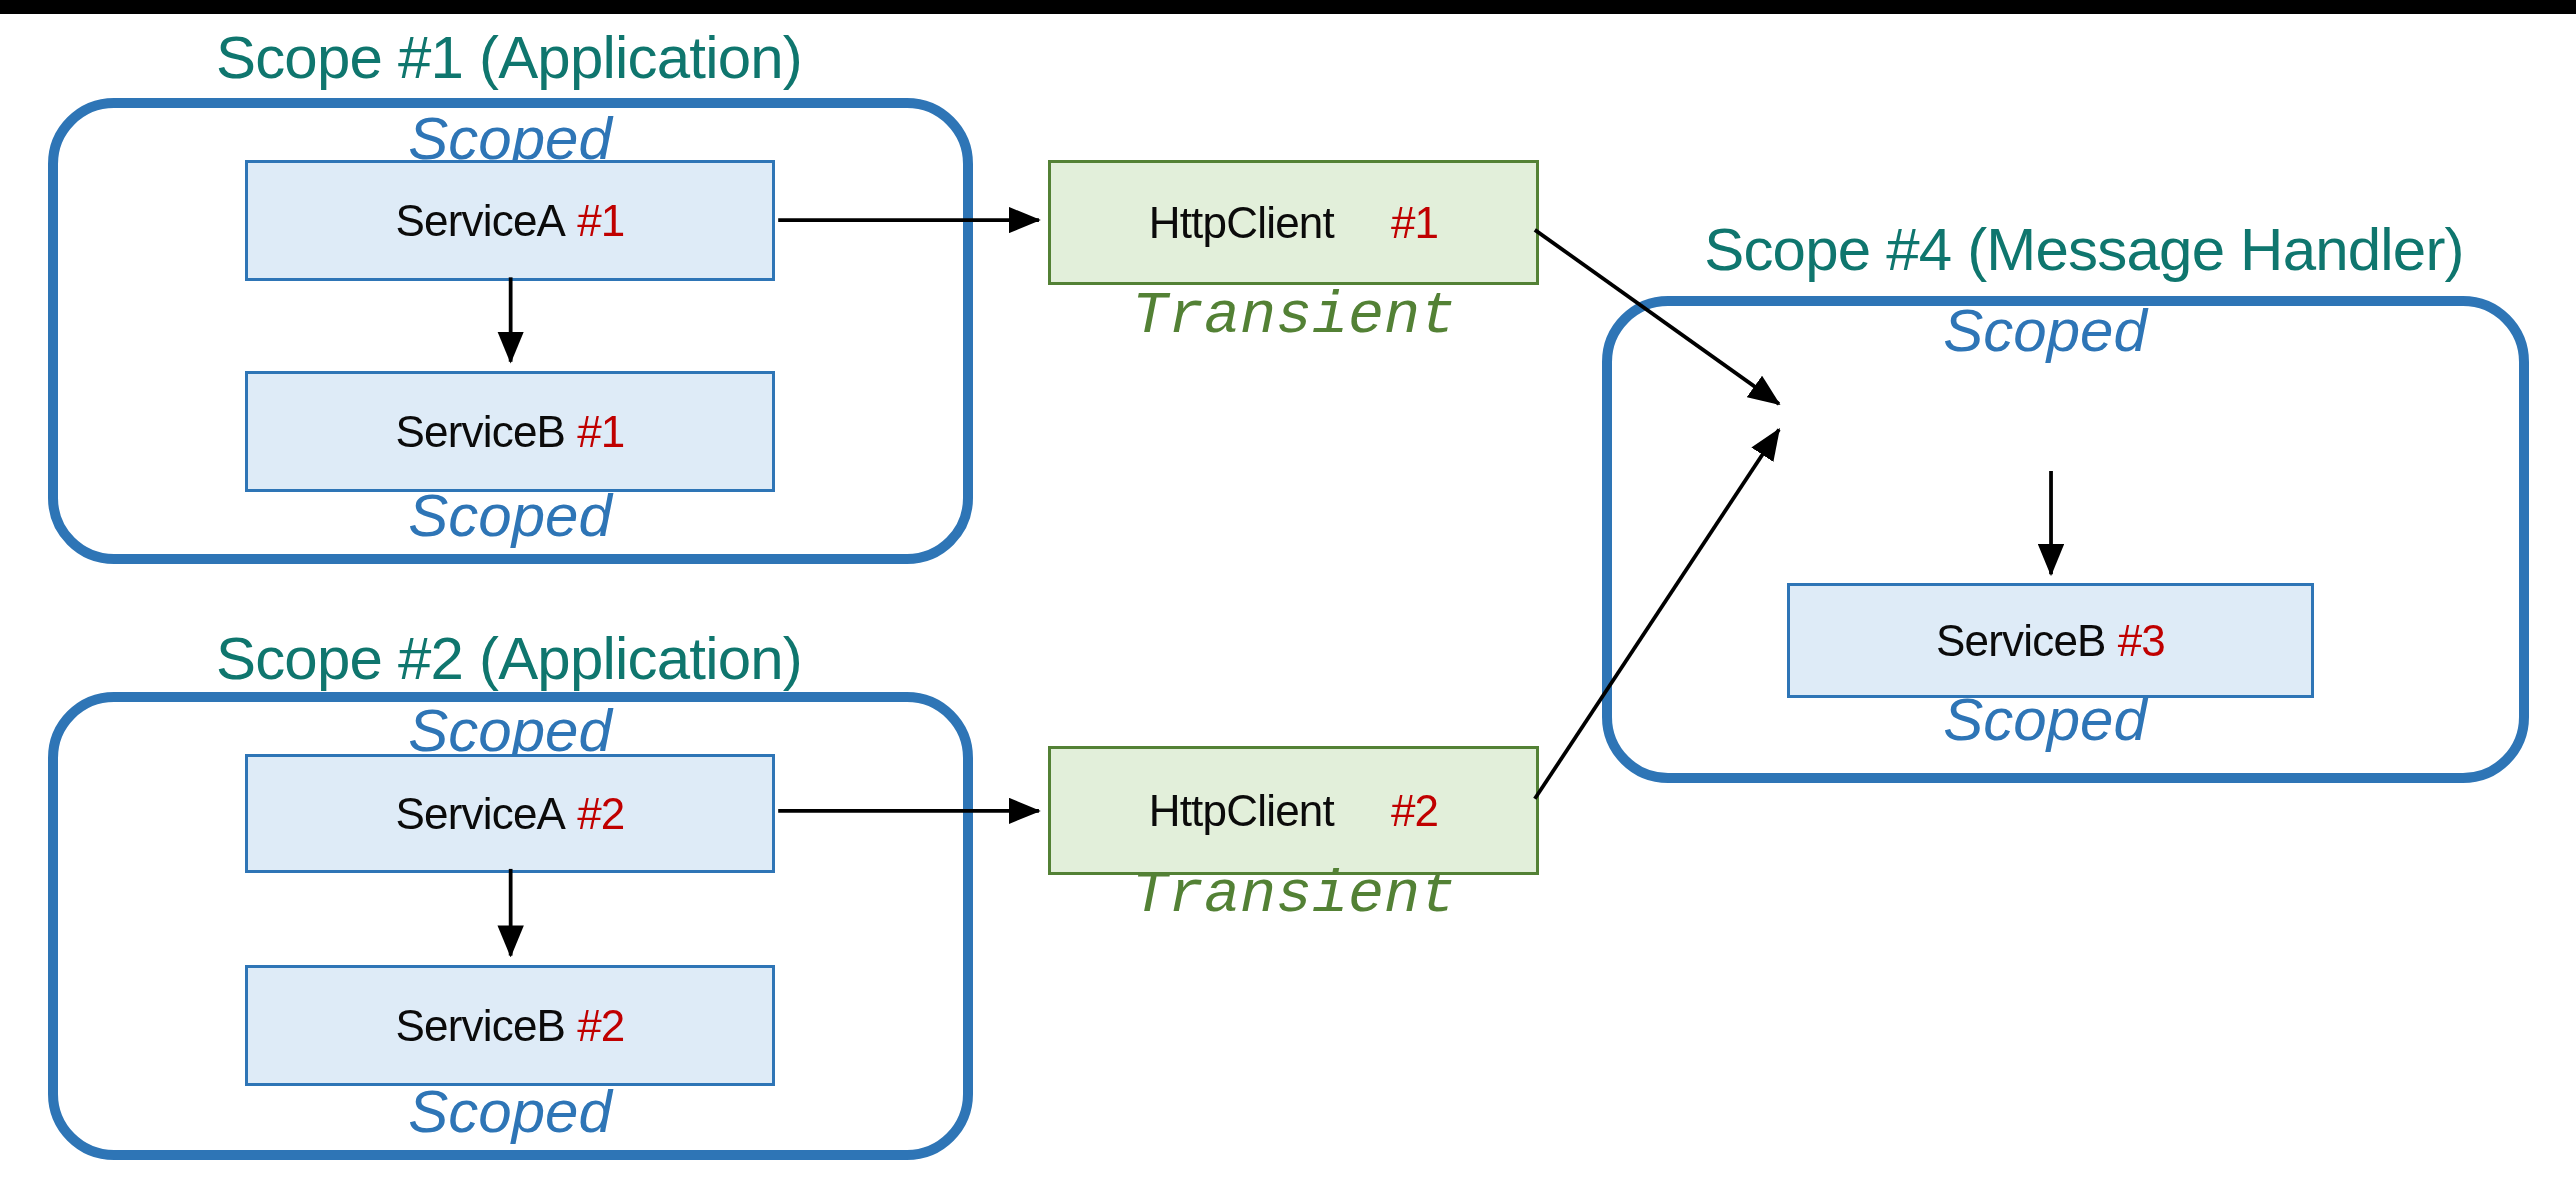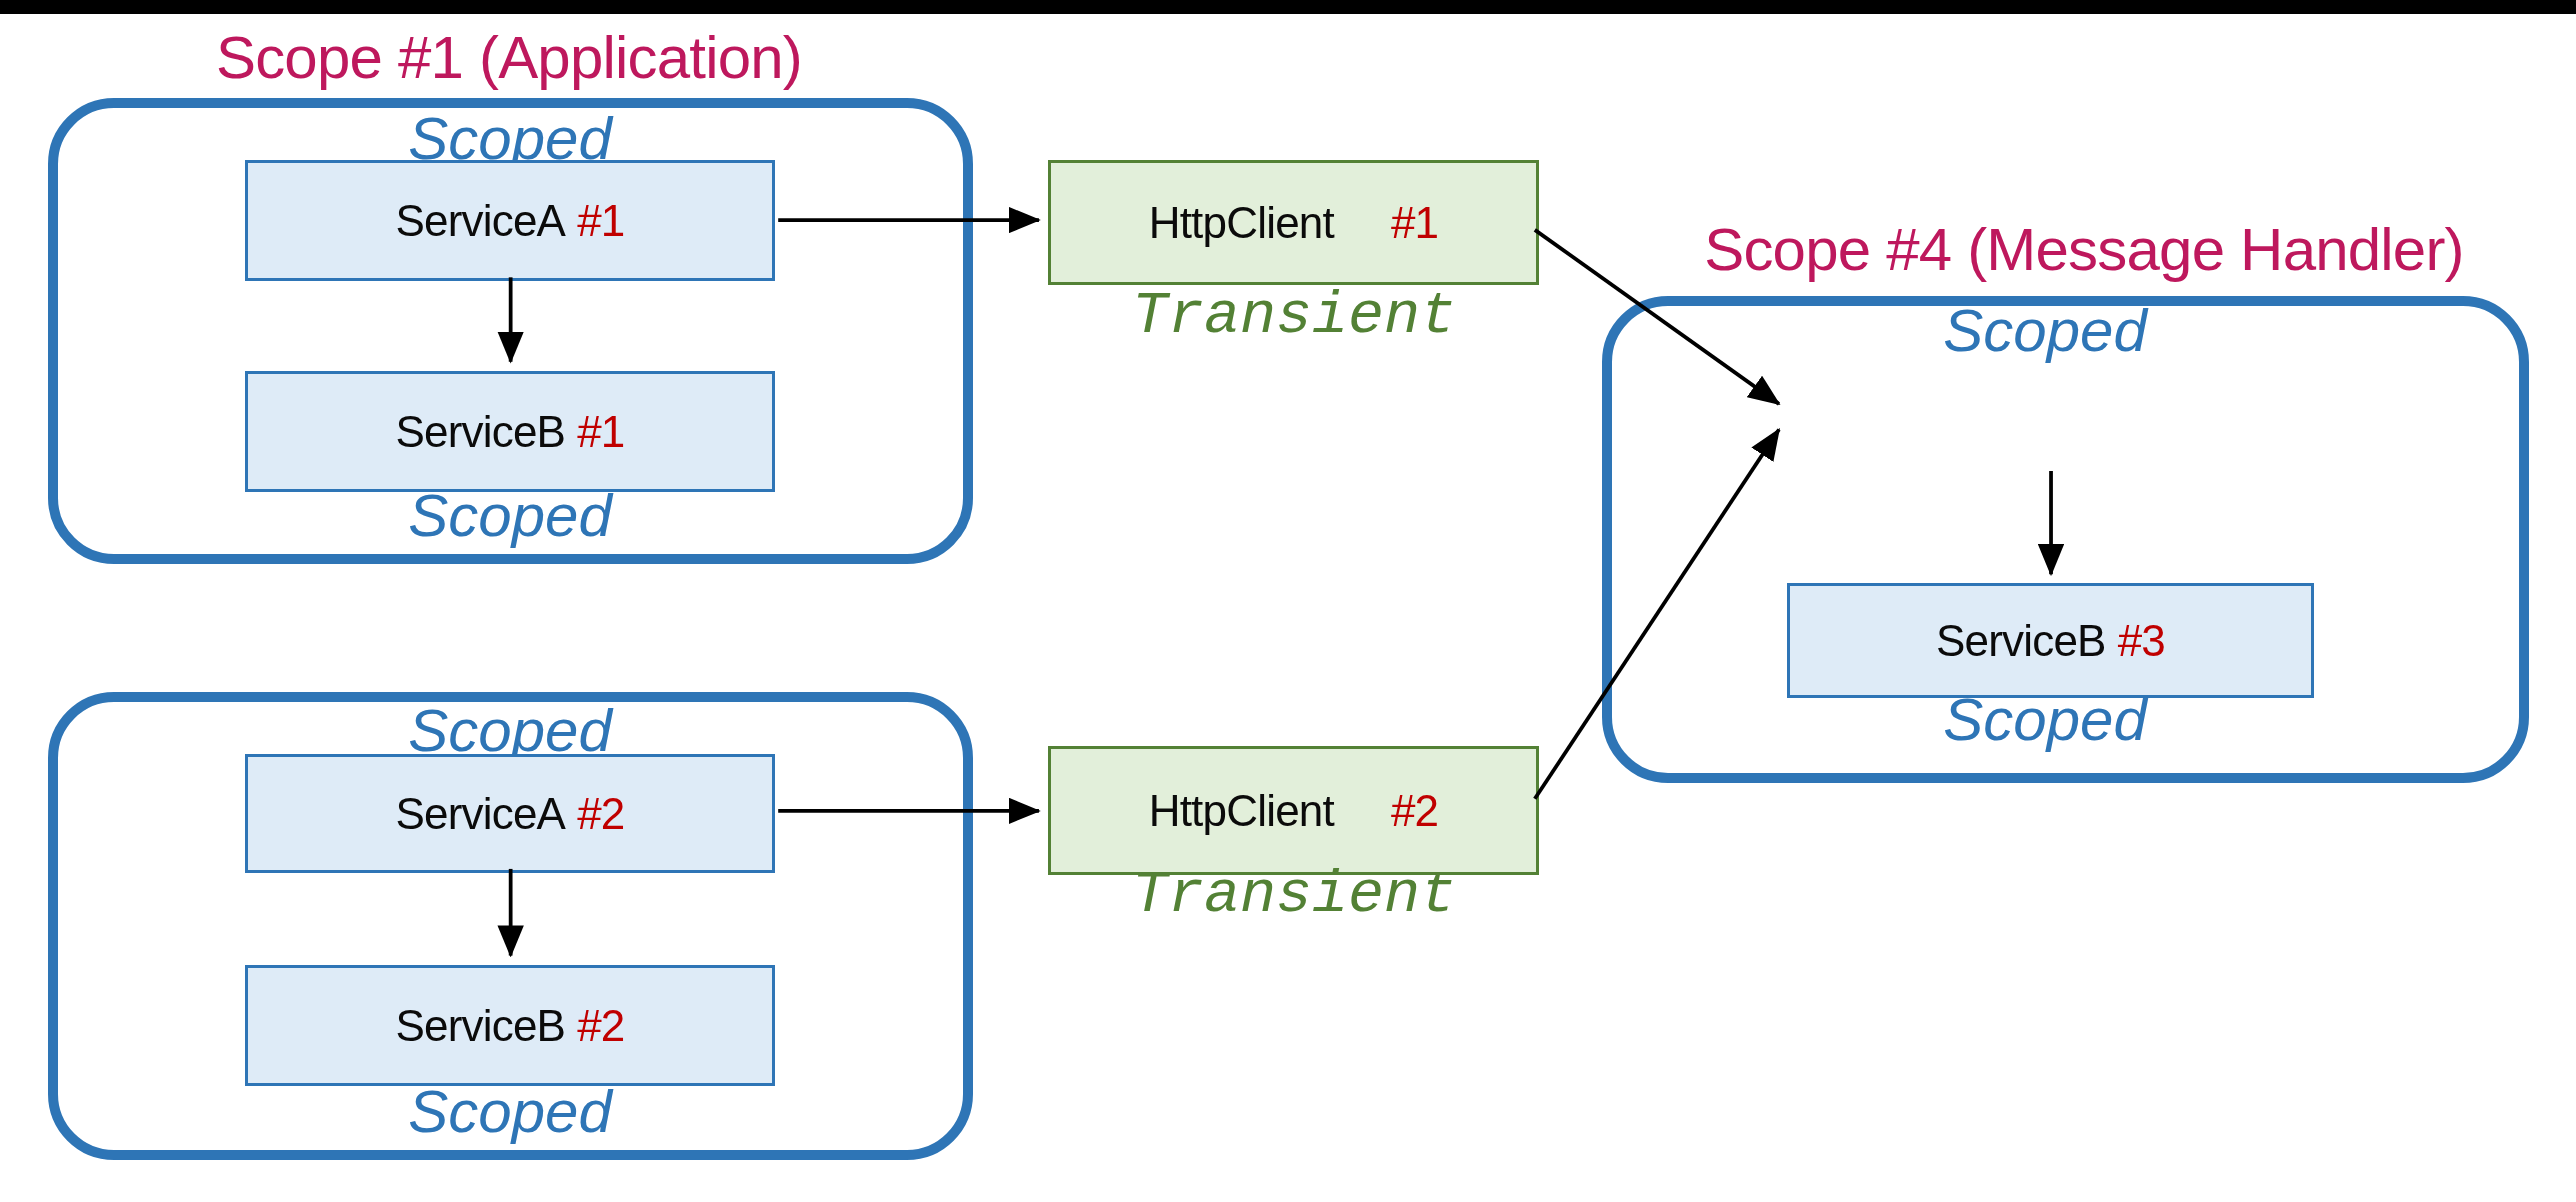--- a/index.html
+++ b/index.html
@@ -6,21 +6,21 @@
   #stage{
     position:relative;width:2576px;height:1202px;overflow:hidden;background:#ffffff;
     font-family:"Liberation Sans",sans-serif;
   }
   .topbar{position:absolute;left:0;top:0;width:2576px;height:14.3px;background:#000;}
   .scope-rect{
     position:absolute;border:10.6px solid #2E75B6;border-radius:66px;background:transparent;
   }
   .scope-title{
     position:absolute;transform:translateX(-50%);white-space:nowrap;
-    color:#be185d;font-size:60px;letter-spacing:-0.8px;line-height:69px;
+    color:#0f766e;font-size:60px;letter-spacing:-0.8px;line-height:69px;
   }
   .lifetime{
     position:absolute;transform:translateX(-50%);white-space:nowrap;
     color:#2E75B6;font-size:60px;font-style:italic;line-height:52px;
   }
   .lifetime.green{color:#538135;font-family:Liberation Mono, monospace;}
   .node{
     position:absolute;display:flex;align-items:center;justify-content:center;
     background:#DEEBF7;border:3.8px solid #2E75B6;
     font-size:44px;color:#0b0b0b;white-space:nowrap;letter-spacing:-0.8px;
@@ -43,20 +43,21 @@
   <div class="node" style="left:245px;top:160px;width:524px;height:115px;">
     <span>ServiceA</span>
       <span class="num">#1</span>
   </div>
   <div class="node" style="left:245px;top:371px;width:524px;height:115px;">
     <span>ServiceB</span>
       <span class="num">#1</span>
   </div>
   <div class="lifetime" style="left:510px;top:490px;">Scoped</div>
 
+  <div class="scope-title" style="left:509px;top:624px;">Scope #2 (Application)</div>
   <div class="scope-rect" style="left:48px;top:692px;width:905px;height:448px;"></div>
   <div class="lifetime" style="left:510px;top:705px;">Scoped</div>
   <div class="node" style="left:245px;top:754px;width:524px;height:113px;">
     <span>ServiceA</span>
       <span class="num">#2</span>
   </div>
   <div class="node" style="left:245px;top:965px;width:524px;height:115px;">
     <span>ServiceB</span>
       <span class="num">#2</span>
   </div>

